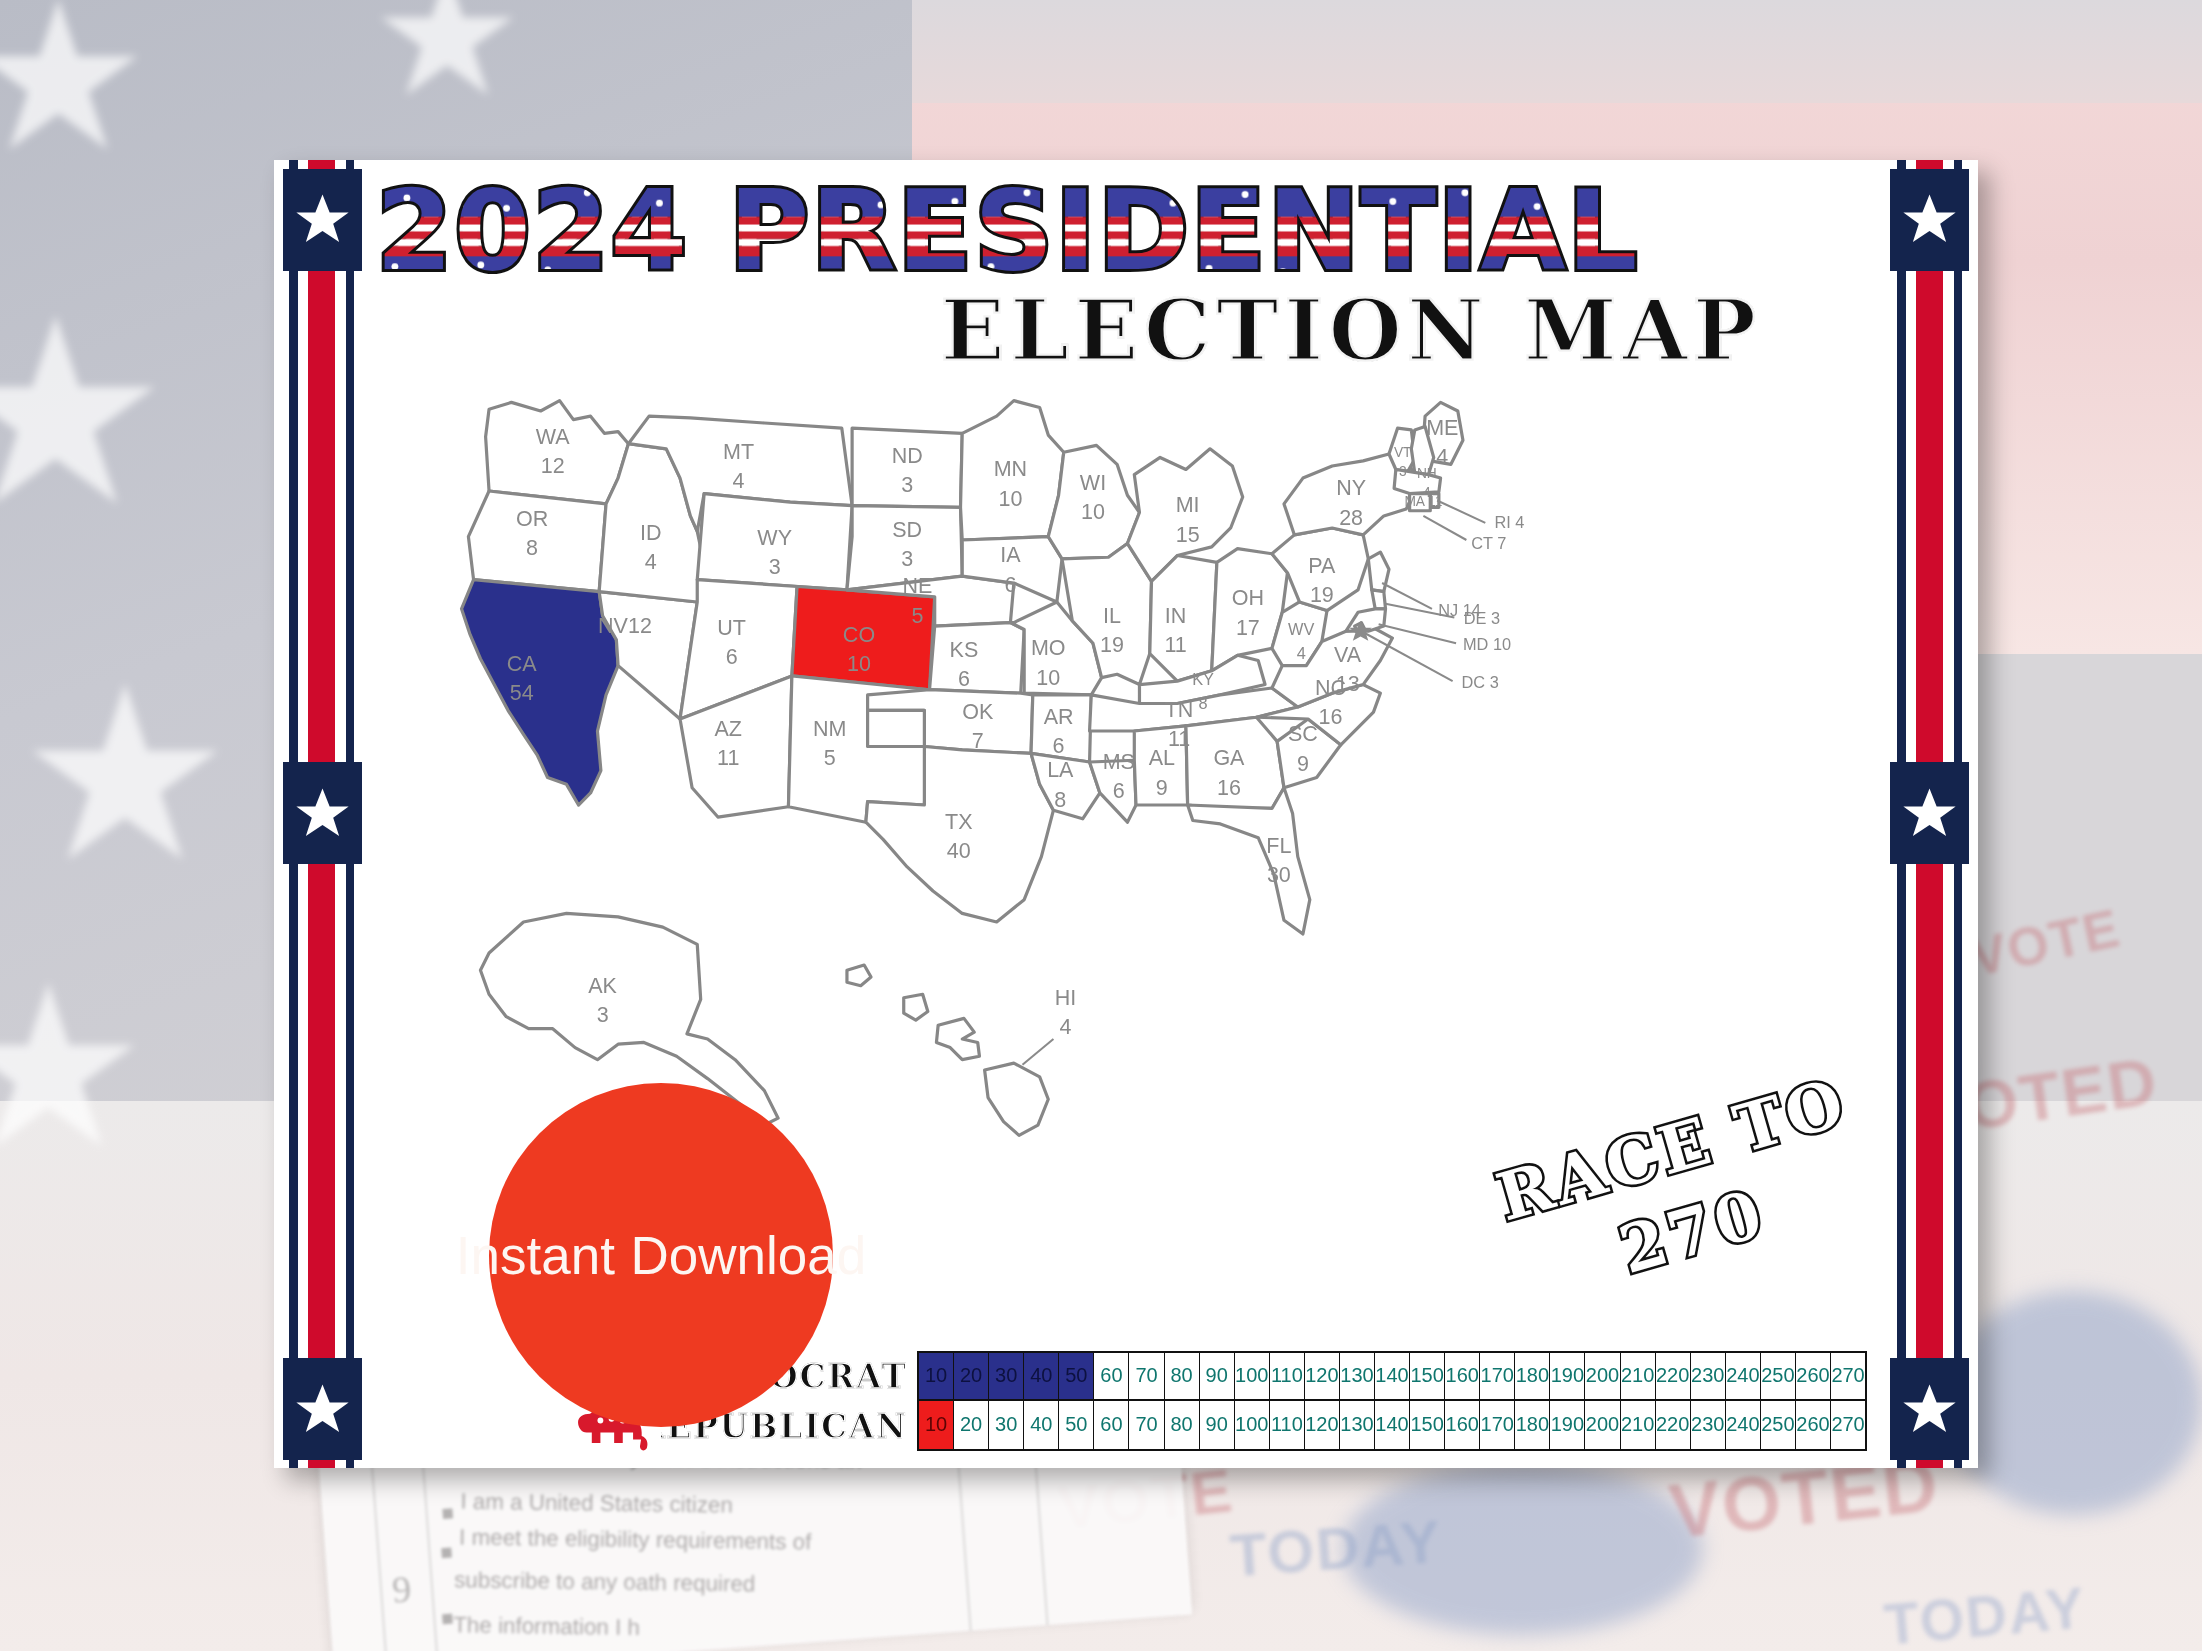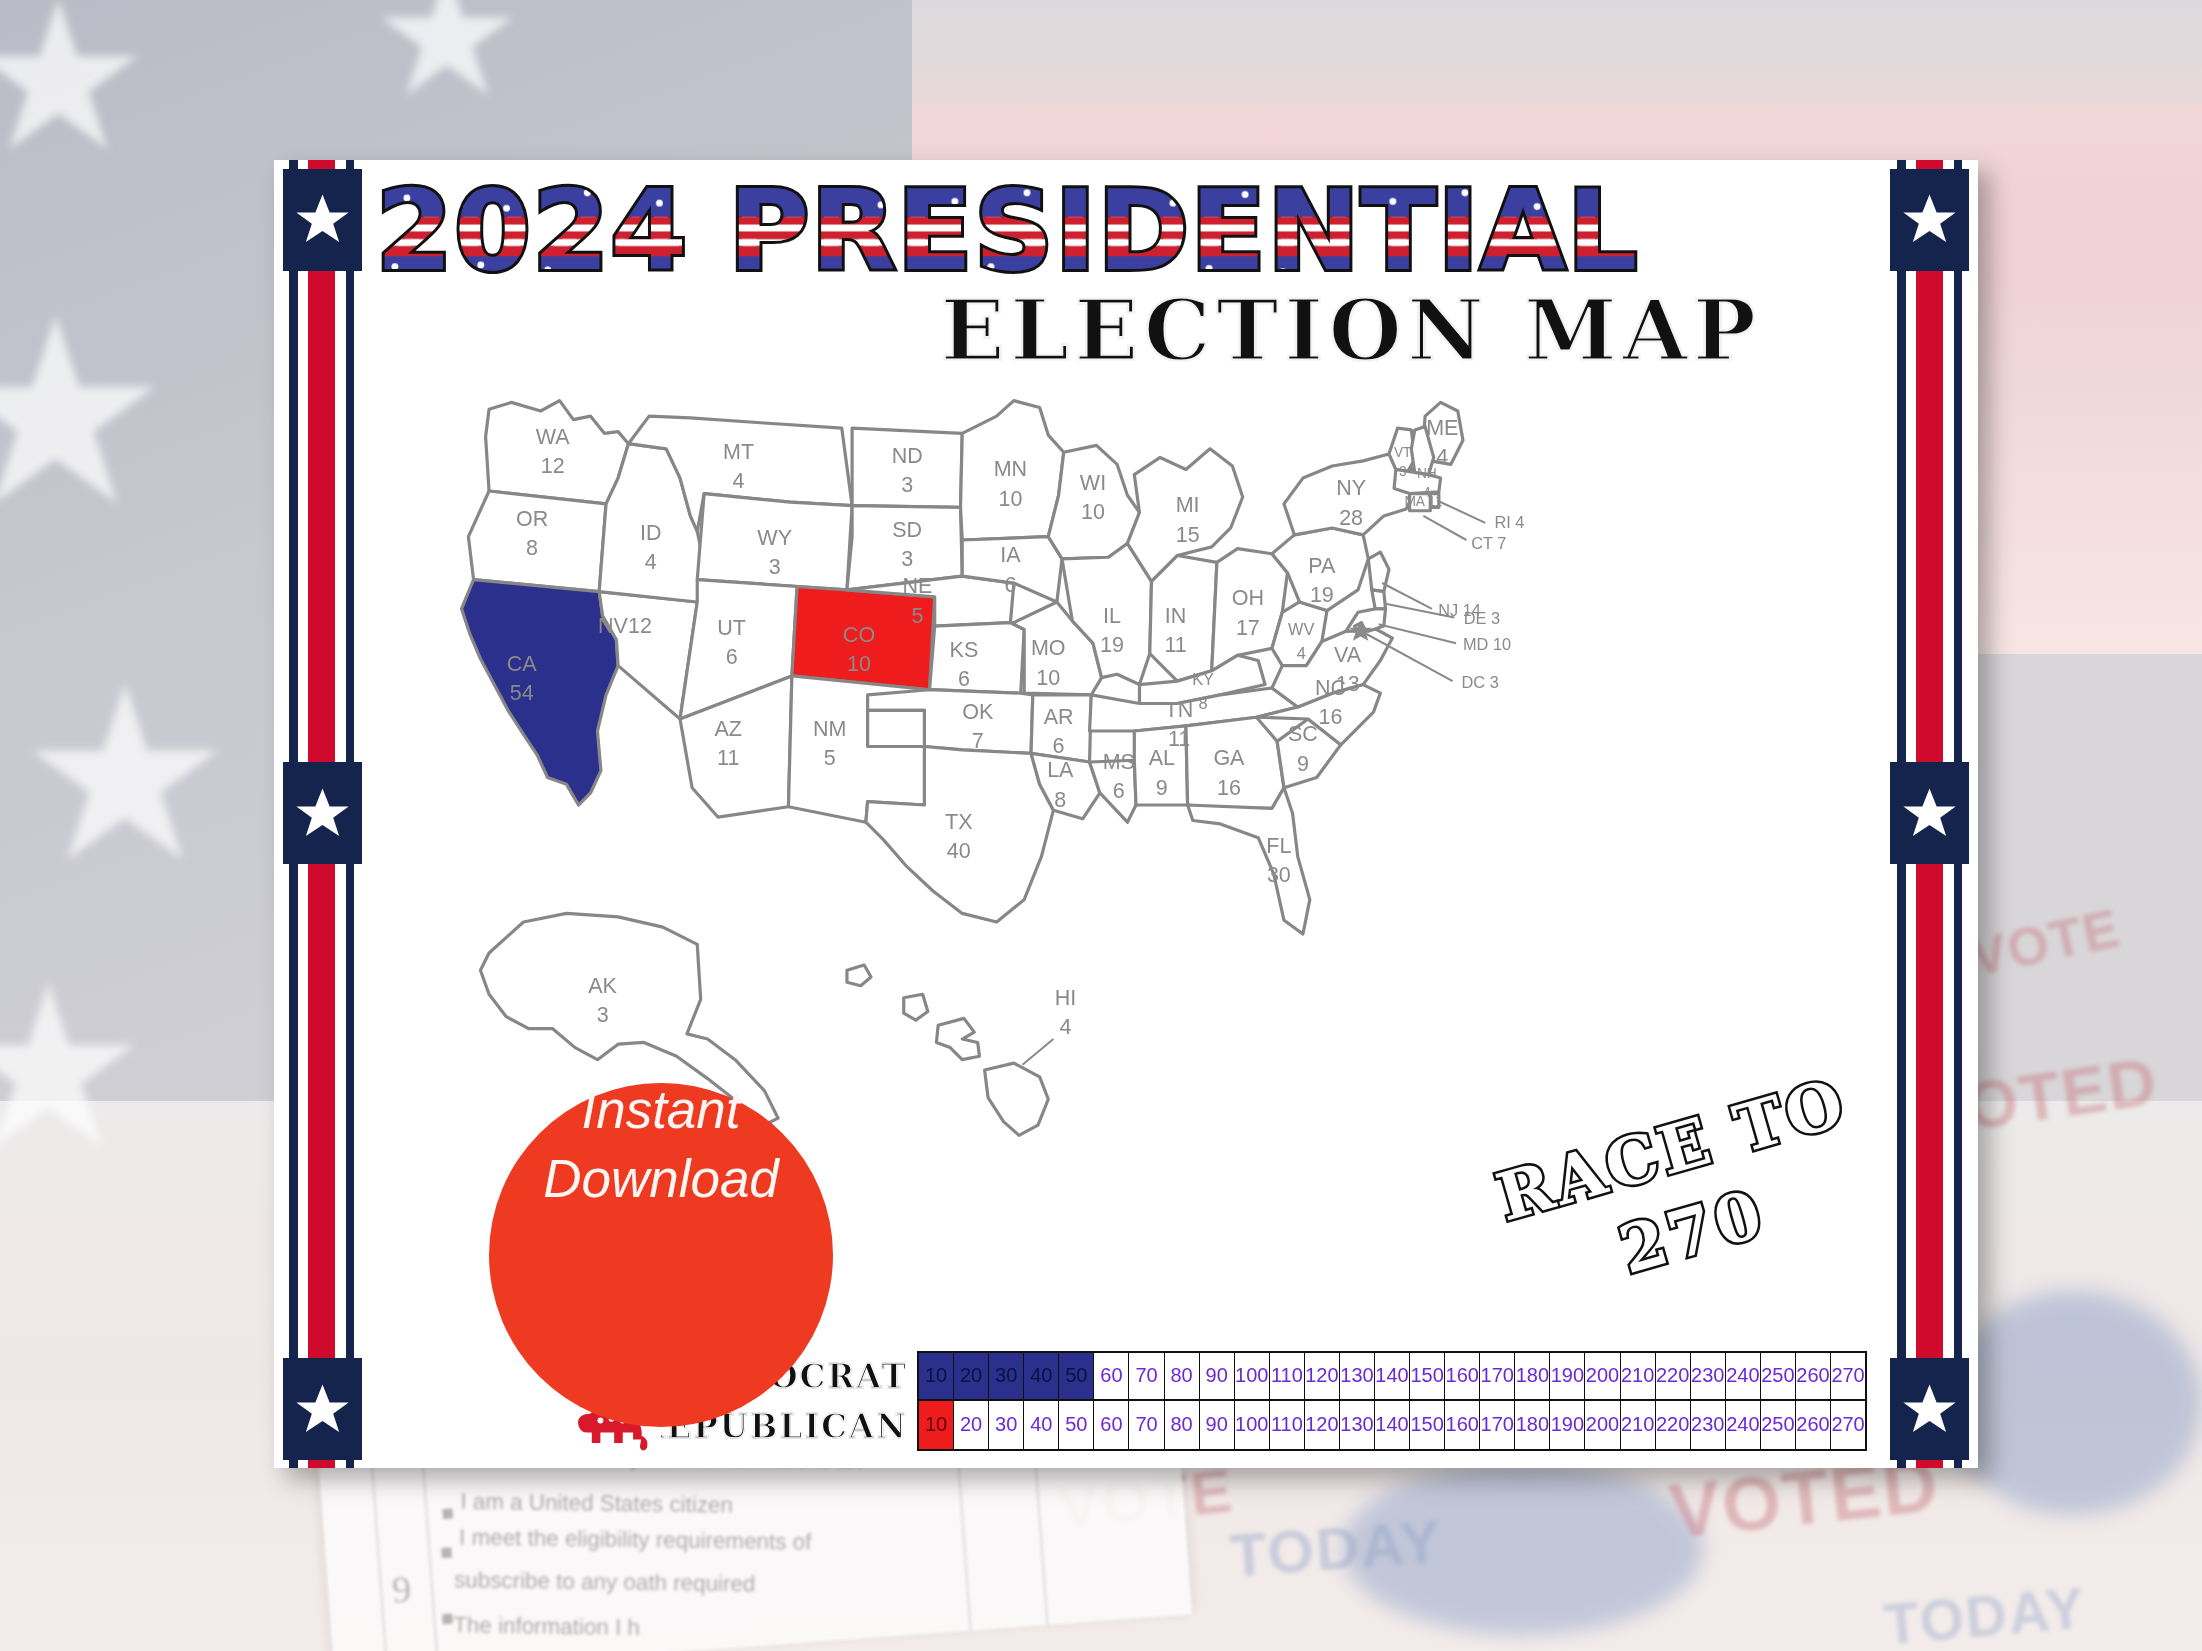--- a/index.html
+++ b/index.html
@@ -100,31 +100,31 @@
   .mascots svg{ display:block; }
   .party-names{ position:absolute; left:284px; top:5.2px; width:250px; height:103px; }
   .party-names svg{ width:100%; height:100%; }
 
   .tally{ position:absolute; left:540px; top:6.9px; width:950px; height:100px;
           border:2.6px solid #111; }
   .tally-row{ display:flex; width:100%; height:50%; }
   .tally-row.top{ border-bottom:2.6px solid #111; }
   .tcell{ flex:1 1 0; border-right:1.7px solid #111;
           display:flex; align-items:center; justify-content:center;
-          font-size:20px; color:#6d28d9; font-family:"Liberation Sans",sans-serif;
+          font-size:20px; color:#0f766e; font-family:"Liberation Sans",sans-serif;
           background:#fff; }
   .tcell:last-child{ border-right:none; }
   .tcell.fill-dem{ background:#2a308c; color:#0d1140; }
   .tcell.fill-rep{ background:#ee1c1c; color:#5c0404; }
 
   
   #badge{
     position:absolute; left:215px; top:923px; width:344px; height:344px;
-    border-radius:50%; background:#ee3a21; display:flex; flex-direction:column;
-    align-items:center; gap:15.5px;font-style:italic;
+    border-radius:50%; background:#ee3a21; display:flex; flex-direction:row;
+    align-items:center; justify-content:center; gap:15.5px;
   }
   #badge span{ color:#fdf6f2; font-size:53px; font-weight:300;
                font-family:"Liberation Sans",sans-serif; line-height:1; }
 </style>
 </head>
 <body>
 
 <div id="bg">
   <div class="band bg-left"></div>
   <div class="band bg-right"></div>

